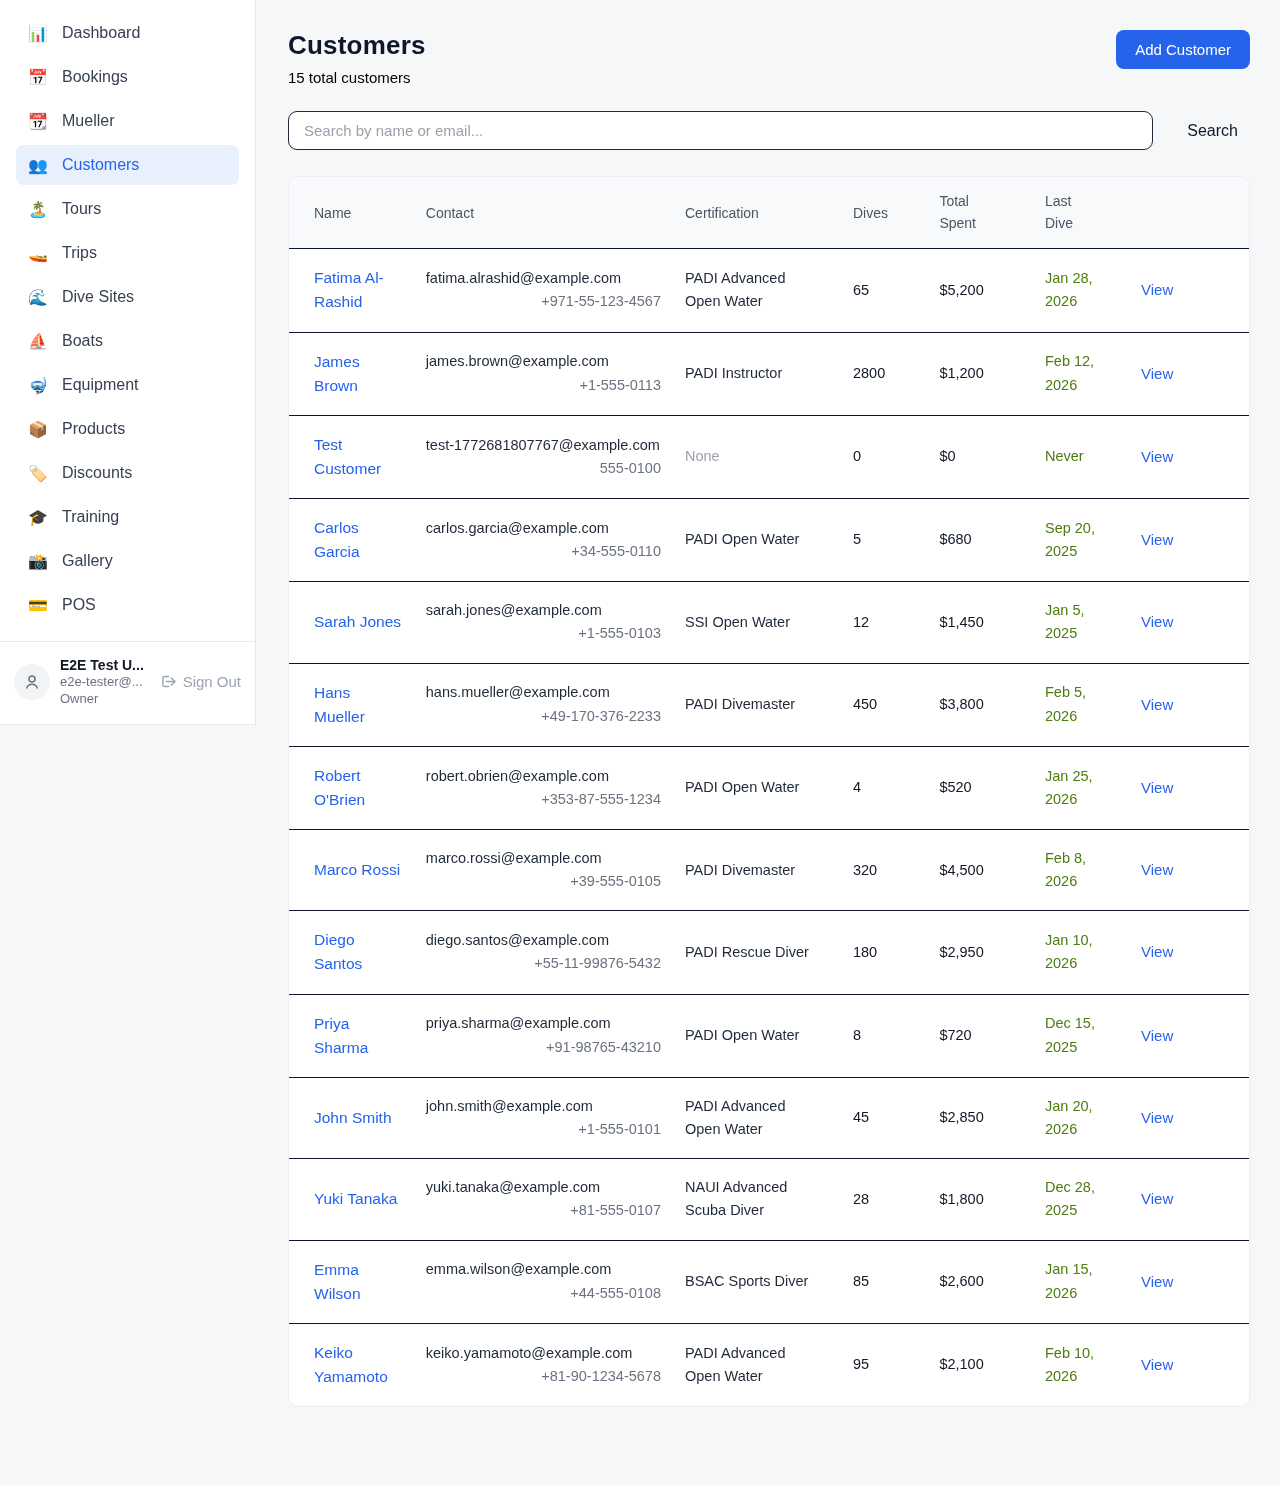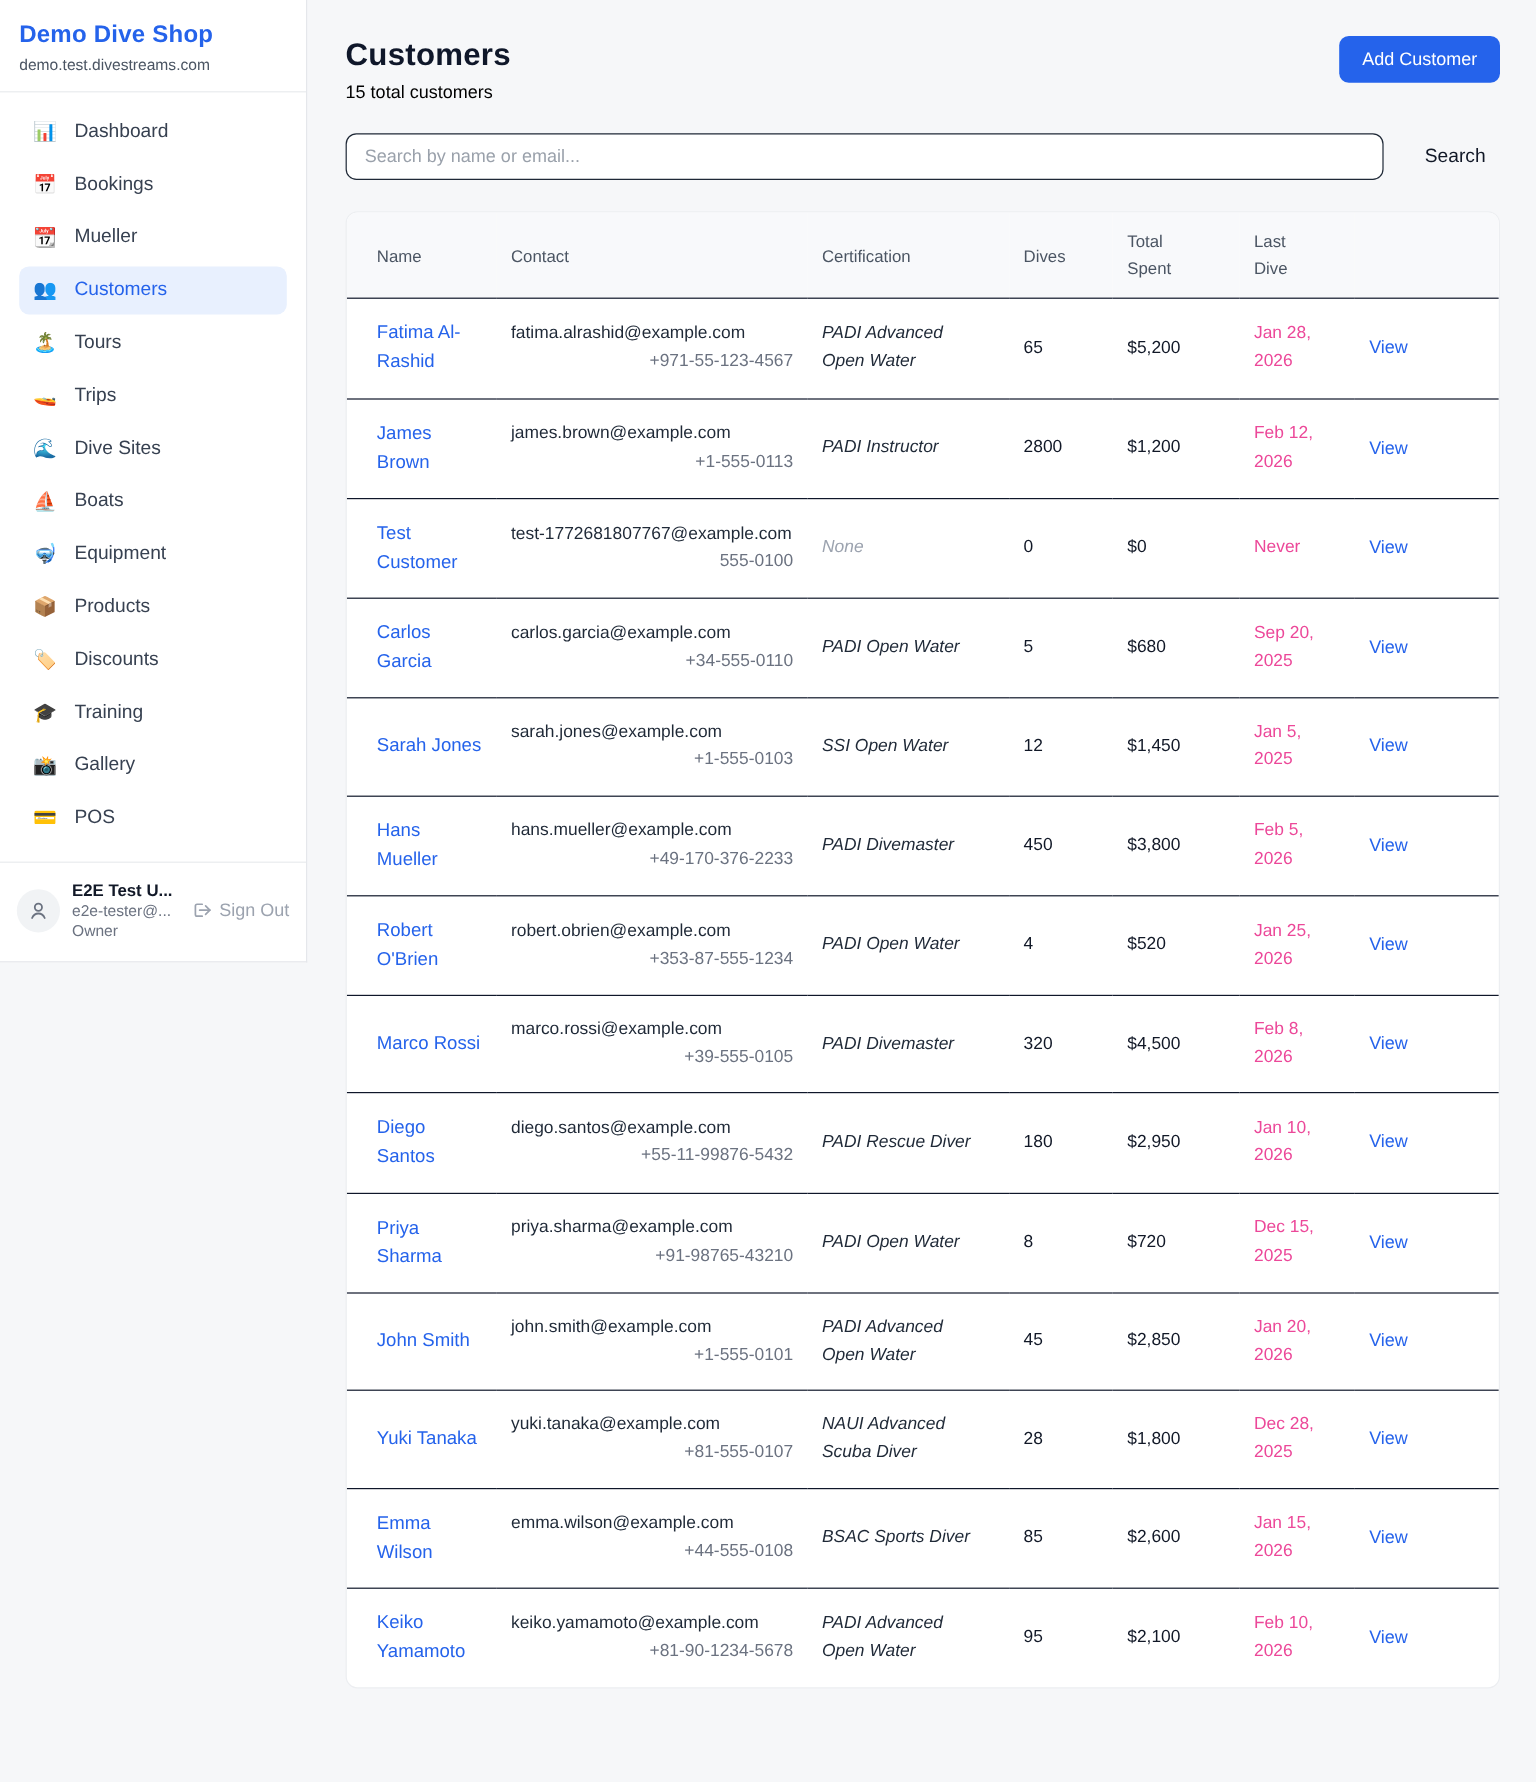--- a/index.html
+++ b/index.html
@@ -88,36 +88,32 @@
   }
   tbody tr:last-child td { border-bottom: none; }
   td.c-name { padding-left: 25px; }
   th.c-name { padding-left: 25px; }
   .name-link {
     color: #2563eb; font-weight: 500; font-size: 15.5px; text-decoration: none;
     display: inline-block; max-width: 97px; line-height: 1.55; cursor: pointer;
   }
   .email { color: #1f2937; max-width: 237px; }
   .phone { color: #6b7280; text-align: right; }
-  .cert { display: inline-block; max-width: 124px; color: #1f2937; font-style: italic; }
+  .cert { display: inline-block; max-width: 124px; color: #1f2937; }
   .cert.muted { color: #9ca3af; }
   .dives, .spent { color: #111827; }
-  .lastdive { display: inline-block; max-width: 60px; color: #ec4899; }
+  .lastdive { display: inline-block; max-width: 60px; color: #4d7c0f; }
   .view-link { color: #2563eb; font-weight: 500; font-size: 15px; text-decoration: none; cursor: pointer; }
   th.c-view { width: 72px; }
   svg { display: block; }
 </style>
 </head>
 <body>
 
 <aside class="sidebar">
-  <div class="brand">
-    <div class="brand-name">Demo Dive Shop</div>
-    <div class="brand-domain">demo.test.divestreams.com</div>
-  </div>
 
   <nav class="nav">
       <div class="nav-item">
     <span class="nav-icon">📊</span>
     <span>Dashboard</span>
   </div>
       <div class="nav-item">
     <span class="nav-icon">📅</span>
     <span>Bookings</span>
   </div>

